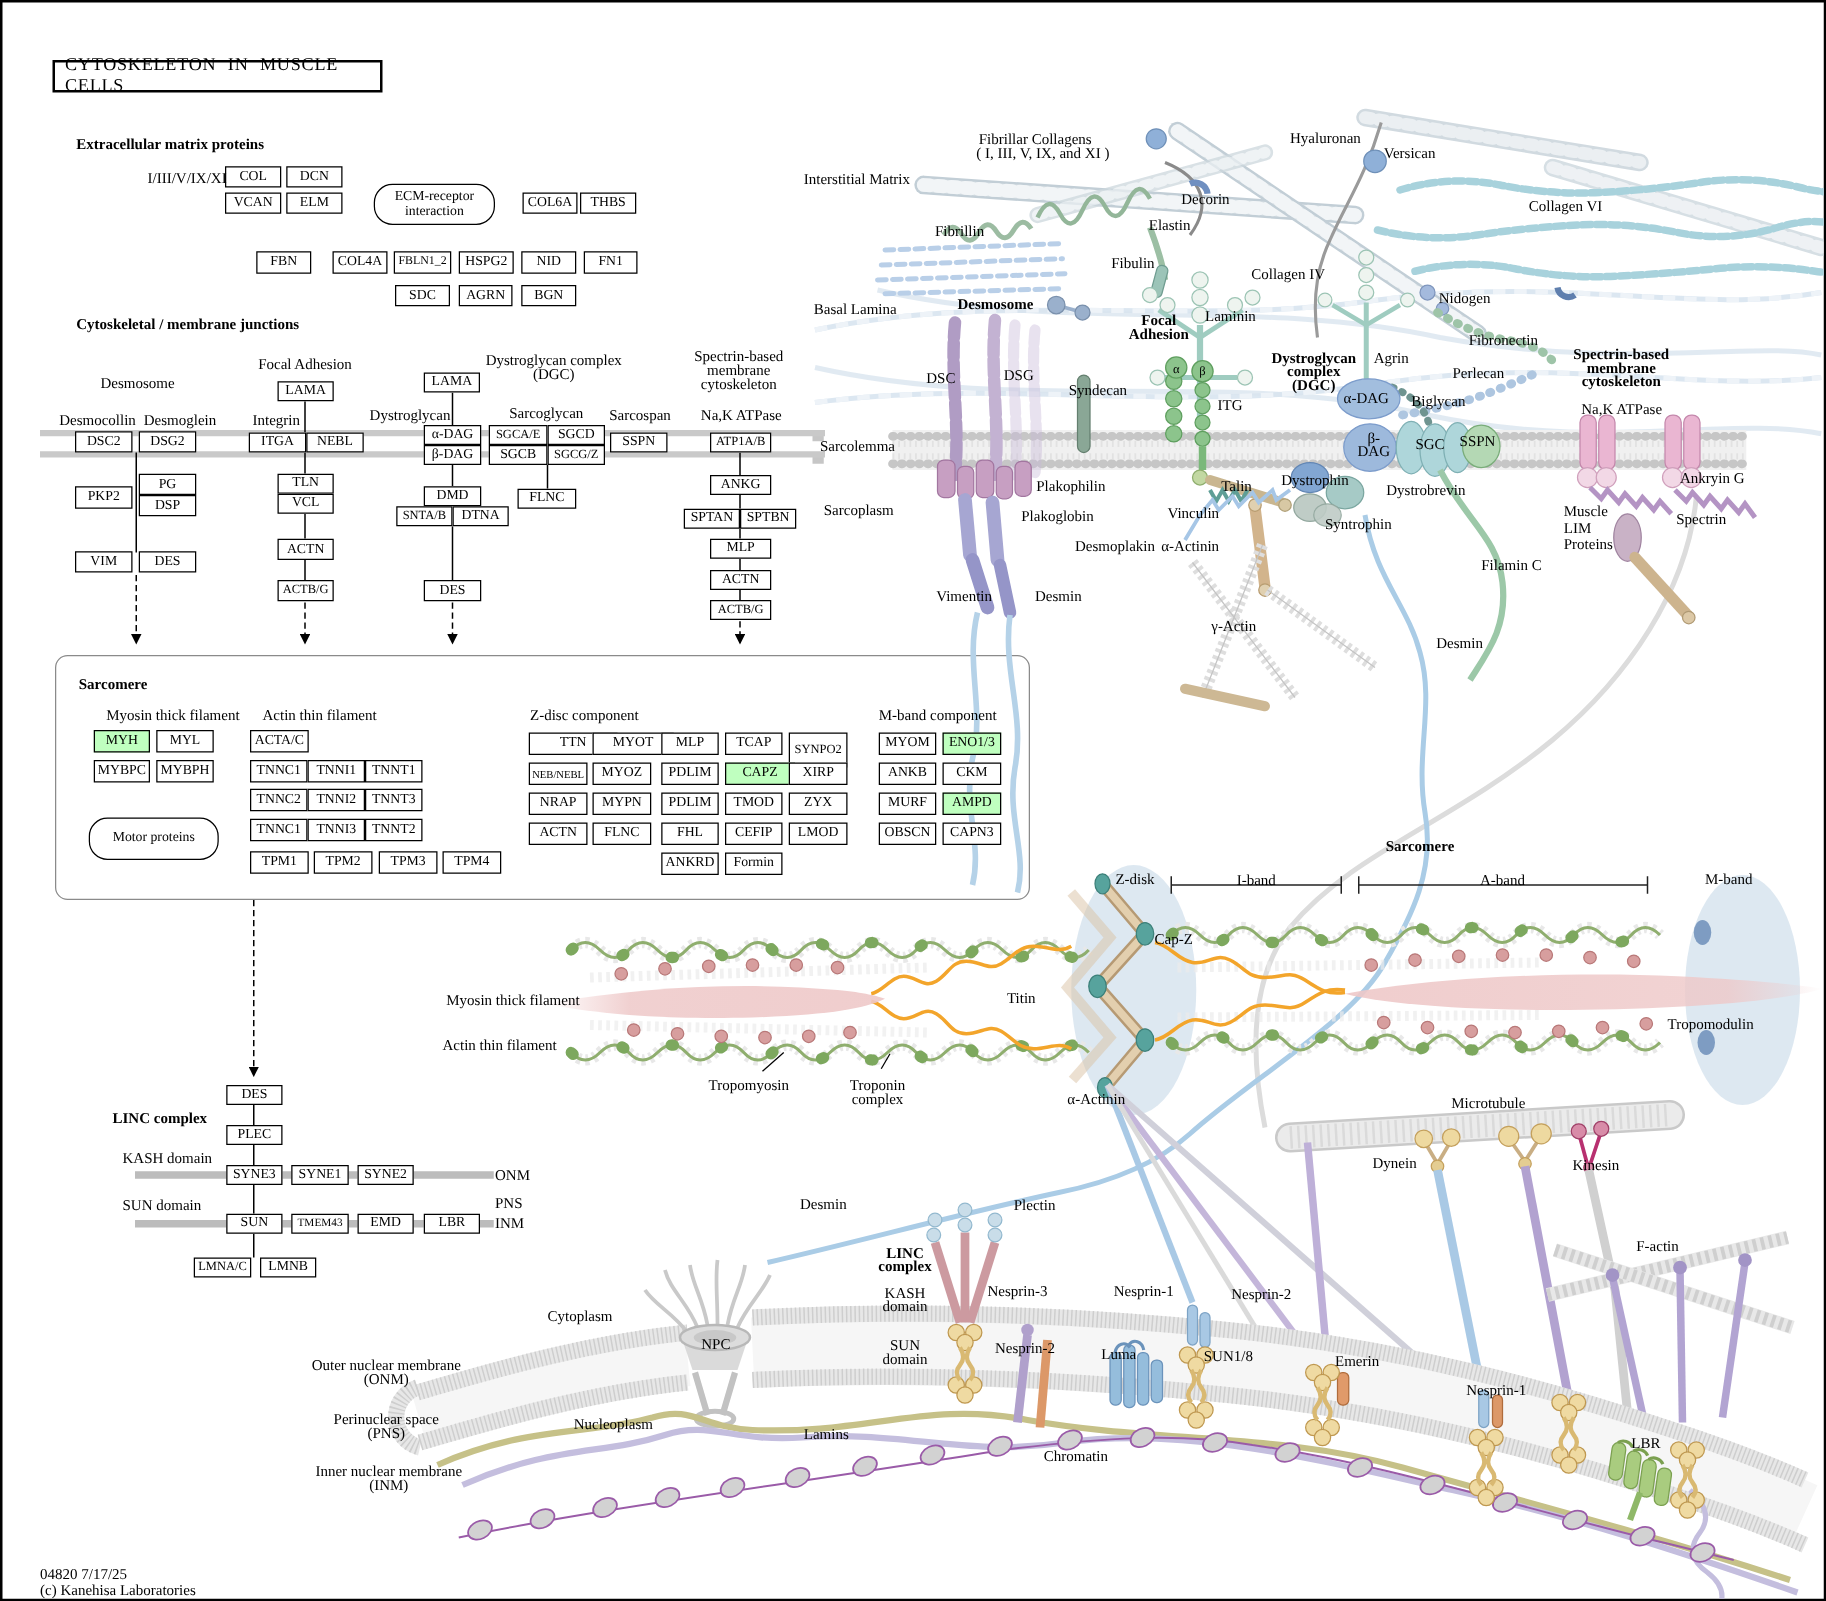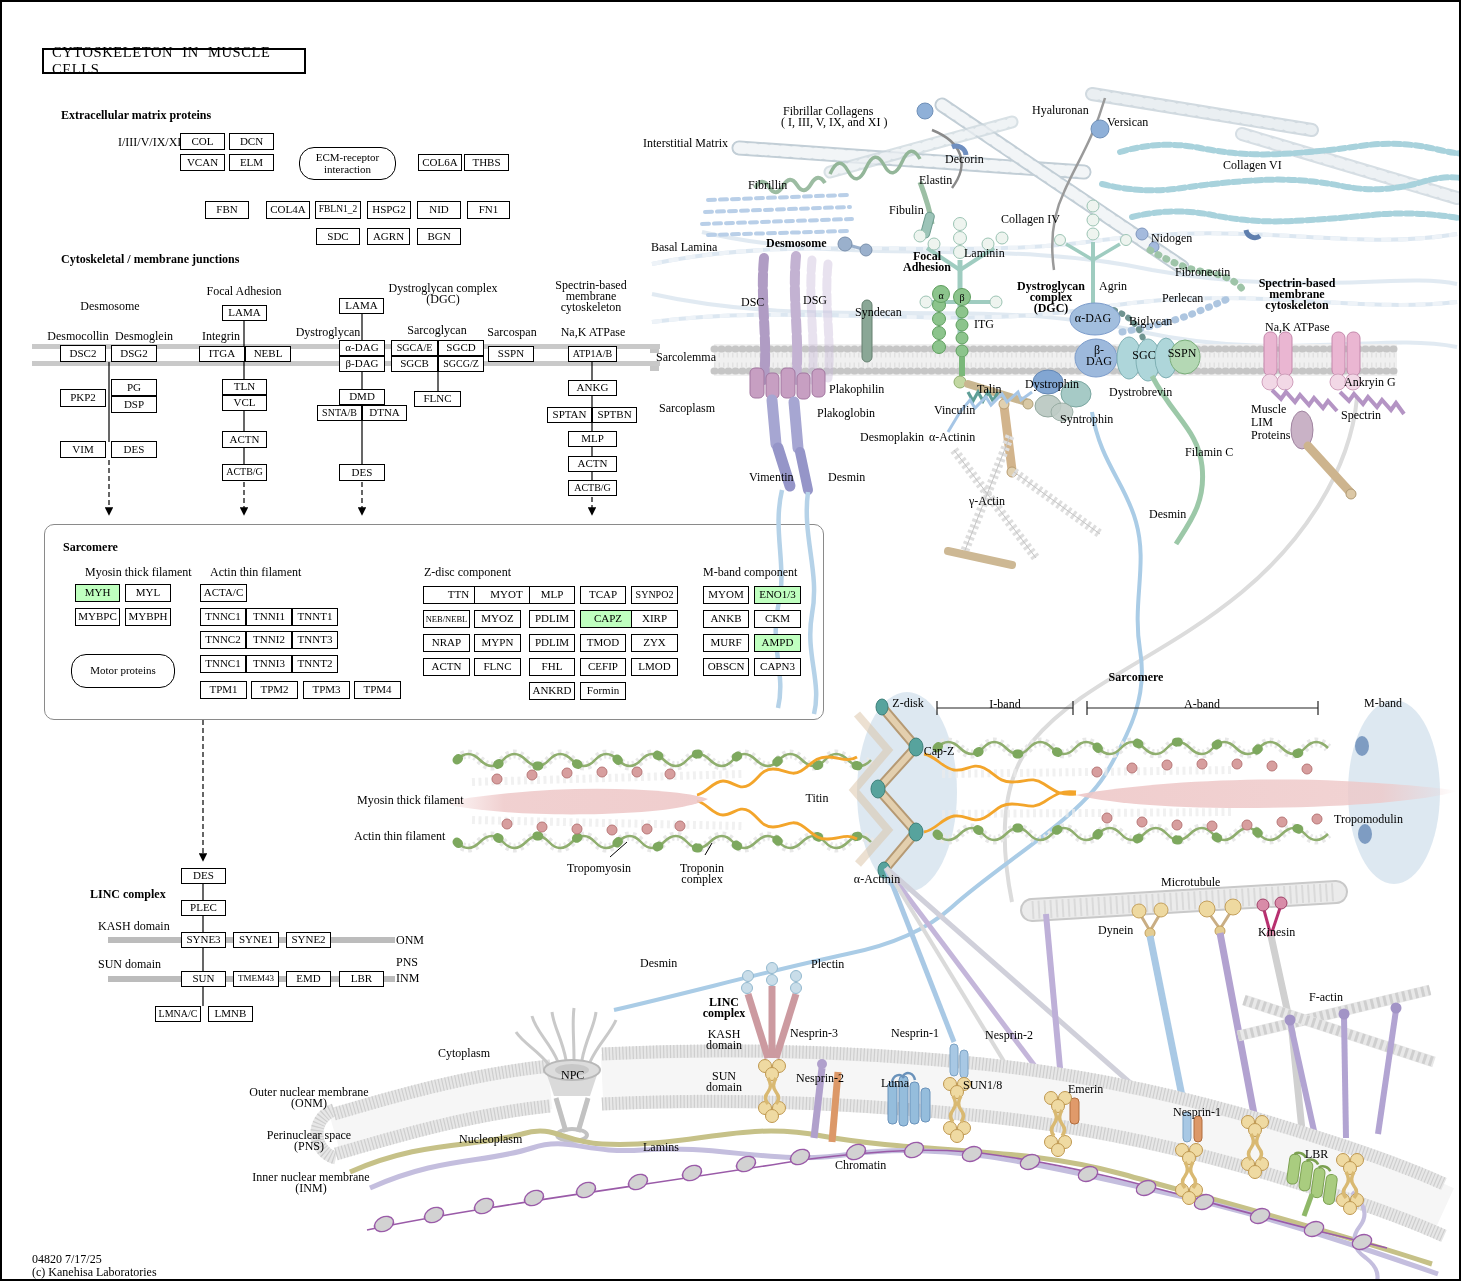--- a/index.html
+++ b/index.html
@@ -637,21 +637,21 @@
       <div class="gbox" style="left: 244px; top: 653px; width: 46px; height: 18px;">TNNI3</div>
       <div class="gbox" style="left: 290px; top: 653px; width: 46px; height: 18px;">TNNT2</div>
       <div class="gbox" style="left: 198px; top: 679px; width: 47px; height: 18px;">TPM1</div>
       <div class="gbox" style="left: 249px; top: 679px; width: 47px; height: 18px;">TPM2</div>
       <div class="gbox" style="left: 301px; top: 679px; width: 47px; height: 18px;">TPM3</div>
       <div class="gbox" style="left: 352px; top: 679px; width: 47px; height: 18px;">TPM4</div>
       <div class="gbox" style="left: 421px; top: 584px; width: 71px; height: 18px;">TTN</div>
       <div class="gbox" style="left: 472px; top: 584px; width: 65px; height: 18px;">MYOT</div>
       <div class="gbox" style="left: 527px; top: 584px; width: 46px; height: 18px;">MLP</div>
       <div class="gbox" style="left: 578px; top: 584px; width: 46px; height: 18px;">TCAP</div>
-      <div class="gbox" style="left: 629px; top: 584px; width: 47px; height: 18px; font-size: 10px;">SYNPO2</div>
+      <div class="gbox" style="left: 629px; top: 584px; width: 47px; height: 28px; font-size: 10px;">SYNPO2</div>
       <div class="gbox" style="left: 421px; top: 608px; width: 47px; height: 18px; font-size: 8.5px;">NEB/NEBL</div>
       <div class="gbox" style="left: 472px; top: 608px; width: 47px; height: 18px;">MYOZ</div>
       <div class="gbox" style="left: 527px; top: 608px; width: 46px; height: 18px;">PDLIM</div>
       <div class="gbox green" style="left: 578px; top: 608px; width: 56px; height: 18px;">CAPZ</div>
       <div class="gbox" style="left: 629px; top: 608px; width: 47px; height: 18px;">XIRP</div>
       <div class="gbox" style="left: 421px; top: 632px; width: 47px; height: 18px;">NRAP</div>
       <div class="gbox" style="left: 472px; top: 632px; width: 47px; height: 18px;">MYPN</div>
       <div class="gbox" style="left: 527px; top: 632px; width: 46px; height: 18px;">PDLIM</div>
       <div class="gbox" style="left: 578px; top: 632px; width: 46px; height: 18px;">TMOD</div>
       <div class="gbox" style="left: 629px; top: 632px; width: 47px; height: 18px;">ZYX</div>

